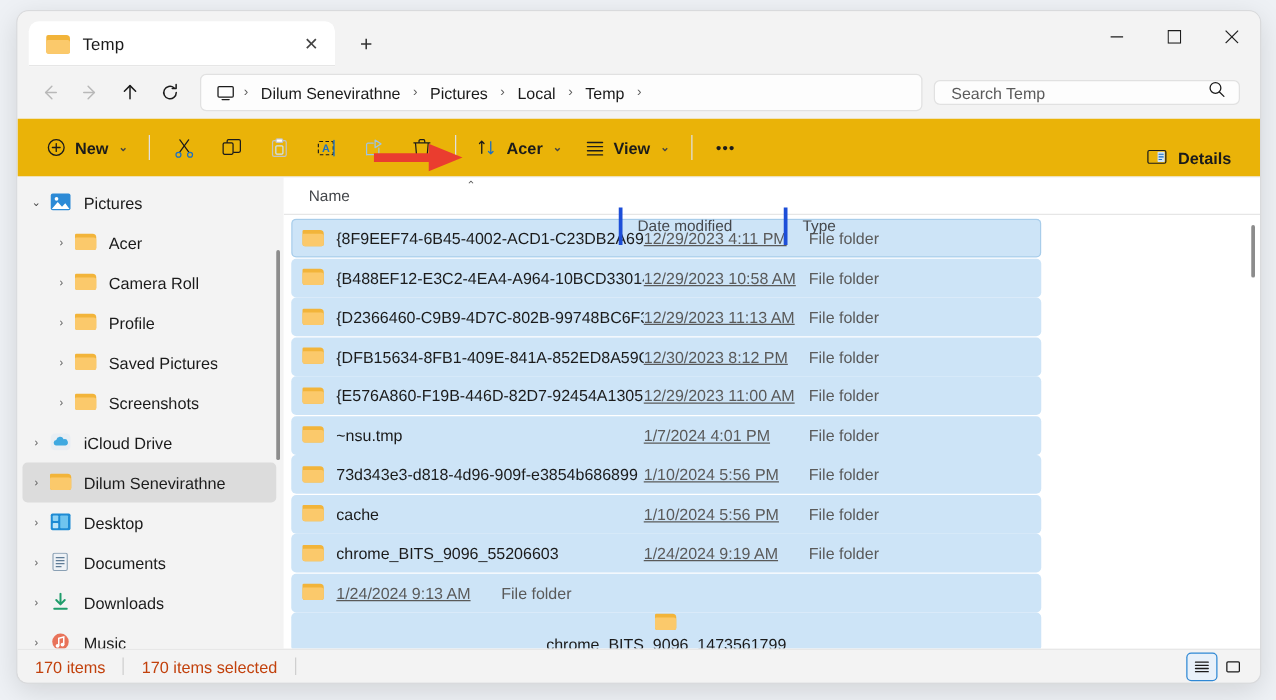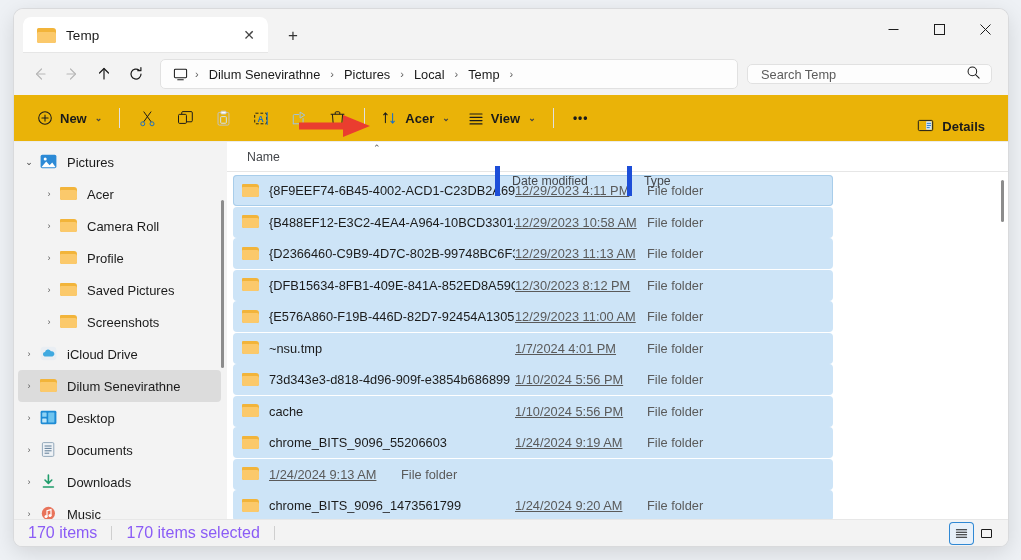--- a/index.html
+++ b/index.html
@@ -216,21 +216,21 @@
     border-bottom: 1px solid #e6e6e6;
     position: relative;
     padding-left: 8px;
   }
   .col {
     font-size: 12.3px; color: #44474b;
     padding-left: 12px;
     height: 30px; display: flex; align-items: center;
     position: relative;
   }
-  .col + .col { border-left: 5px solid #1d4ed8; margin-top: 48px; }
+  .col + .col { border-left: 3px solid #1d4ed8; margin-top: 48px; }
   .col-name { flex: 0 0 260px; }
   .col-date { flex: 0 0 132px; }
   .col-type { flex: 0 0 63px; }
   .col-size { flex: 0 0 78px; }
   #sortmark {
     position: absolute; left: 138px; top: 1px;
     font-size: 9px; color: #5a5a5a;
   }
   #rows { padding-top: 3px; }
   .row {
@@ -255,21 +255,21 @@
 
   
   #statusbar {
     height: 27px; flex: 0 0 27px;
     background: #f3f3f3;
     border-top: 1px solid #e7e7e7;
     display: flex; align-items: center;
     padding: 0 8px 0 14px;
     position: relative;
   }
-  .status-text { font-size: 16px; color: #8b5cf6; }
+  .status-text { font-size: 13px; color: #c2410c; }
   .status-div { width: 1px; height: 14px; background: #cfcfcf; margin: 0 14px; }
   #viewtoggle {
     position: absolute; right: 10px;
     display: flex; gap: 2px; align-items: center;
   }
   .vbtn {
     width: 23px; height: 21px; border-radius: 3px;
     display: flex; align-items: center; justify-content: center;
     color: #1b1b1b;
   }
@@ -705,21 +705,21 @@
           <div class="row" style="background: rgb(205, 228, 247);">
             <span class="ic">
               <span class="fold">
                 <span class="b"></span>
                 <span class="f"></span>
               </span>
             </span>
             <span class="dt">1/24/2024 9:13 AM</span>
             <span class="tp">File folder</span>
           </div>
-          <div class="row" style="background: rgb(205, 228, 247);">
+          <div class="row" style="background: rgb(205, 228, 247); flex-direction: column;">
             <span class="ic">
               <span class="fold">
                 <span class="b"></span>
                 <span class="f"></span>
               </span>
             </span>
             <span class="nm">chrome_BITS_9096_1473561799</span>
             <span class="dt">1/24/2024 9:20 AM</span>
             <span class="tp">File folder</span>
           </div>

